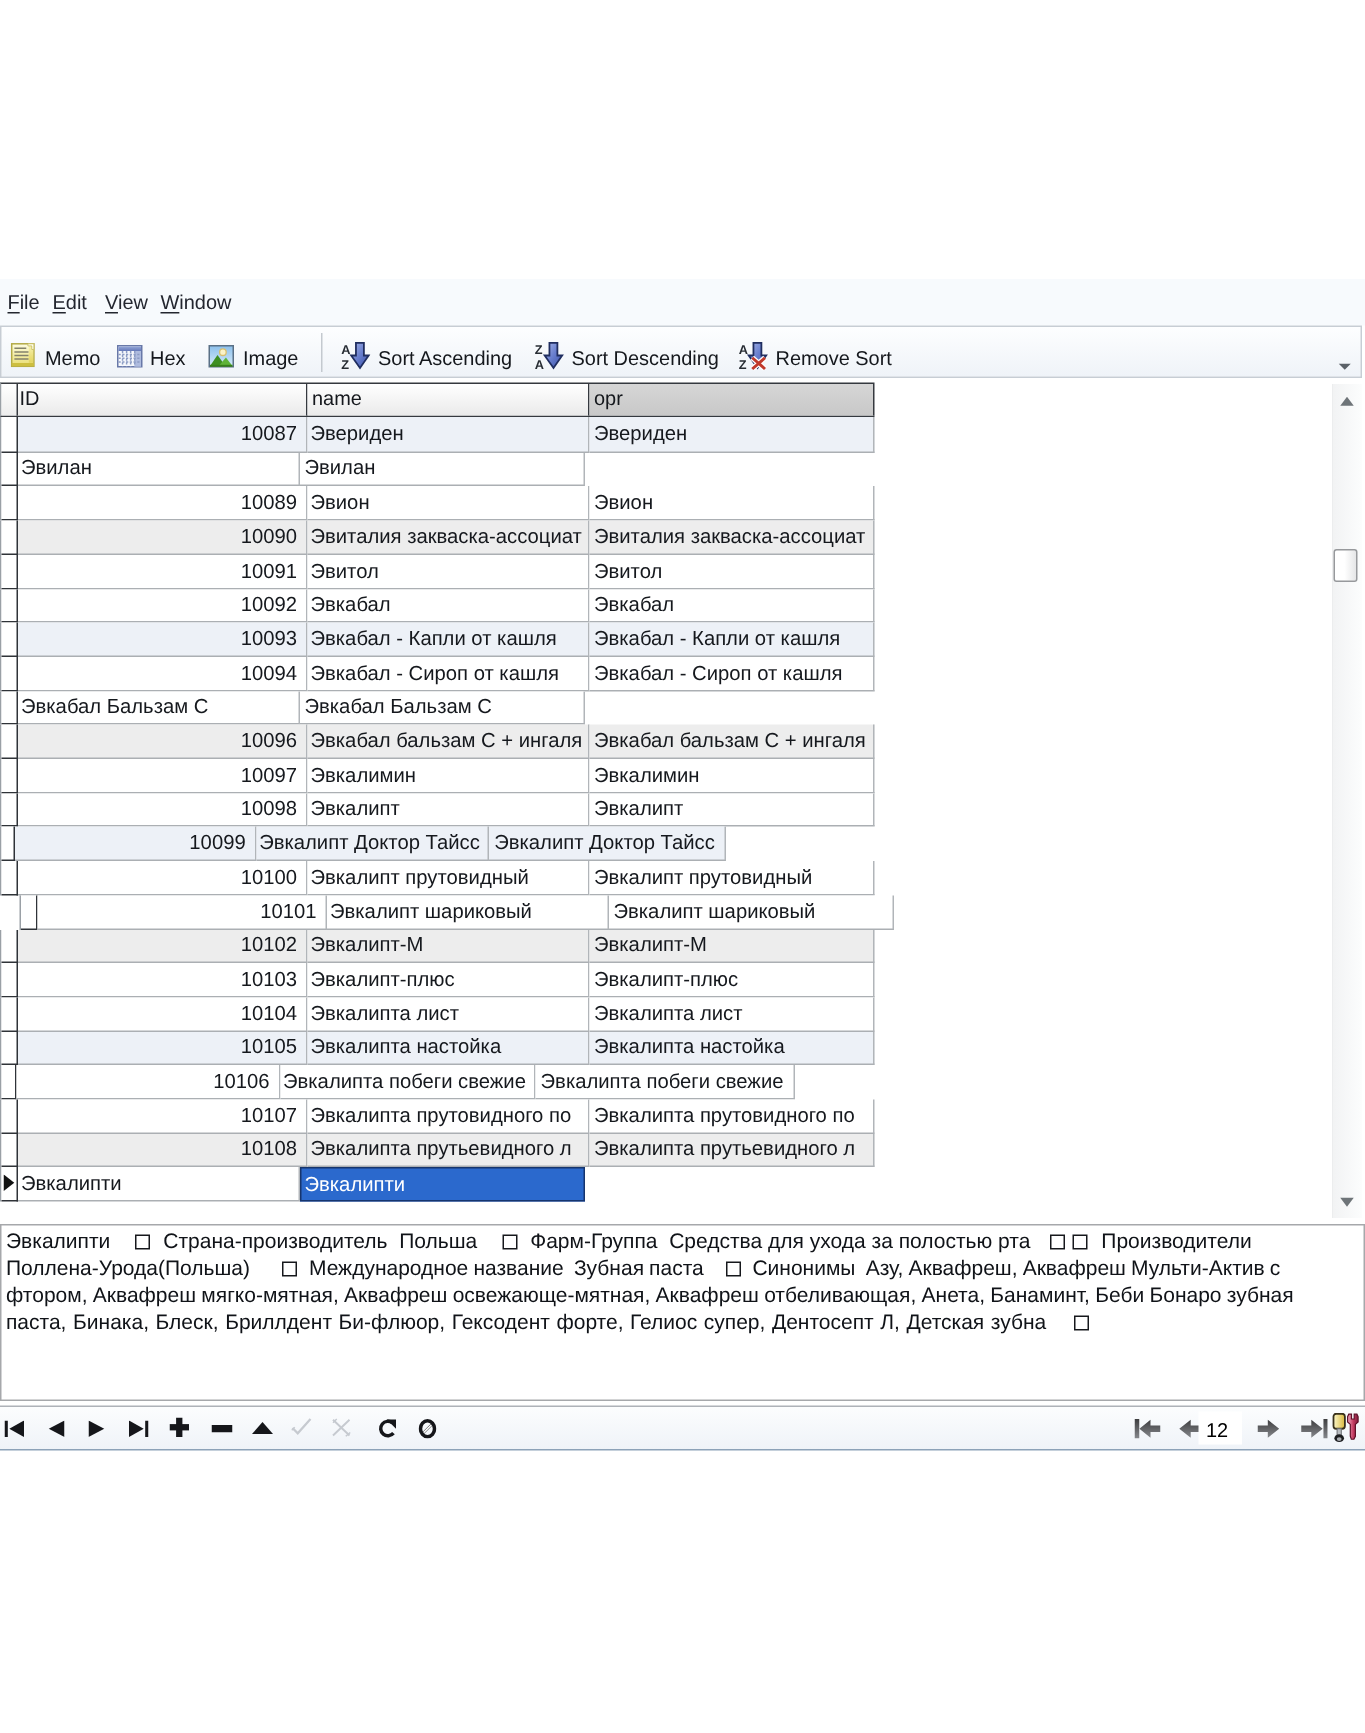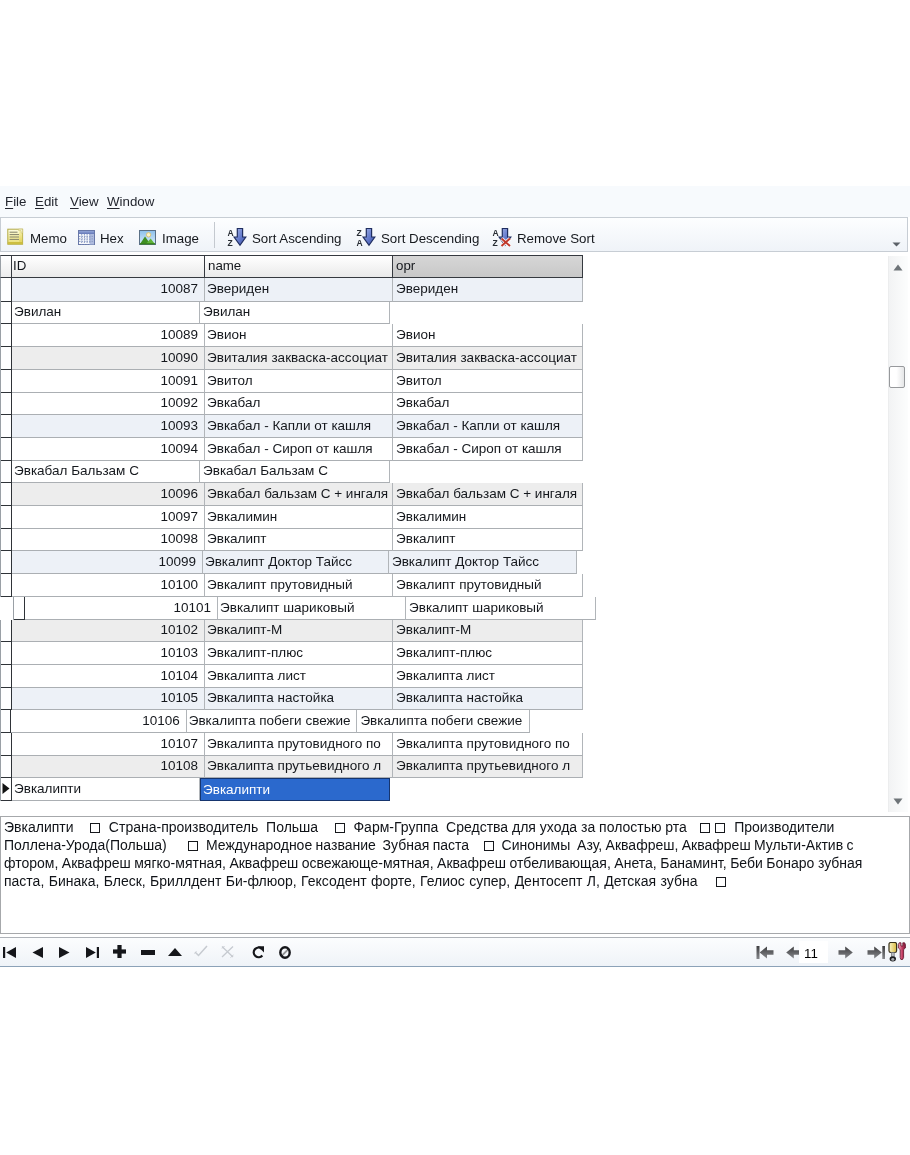--- a/index.html
+++ b/index.html
@@ -190,21 +190,21 @@
 <div style="width:193px;box-sizing:border-box;border-right:1px solid #B1B5B9;border-bottom:1px solid #ABAFB3;background:#FFFFFF;text-align:right;padding-right:6px;line-height:21px;">10097</div>
 <div style="width:188px;box-sizing:border-box;border-right:1px solid #B1B5B9;border-bottom:1px solid #ABAFB3;background:#FFFFFF;padding-left:2px;line-height:21px;overflow:hidden;white-space:nowrap;">Эвкалимин</div>
 <div style="width:190px;box-sizing:border-box;border-right:1px solid #B1B5B9;border-bottom:1px solid #ABAFB3;background:#FFFFFF;padding-left:3px;line-height:21px;overflow:hidden;white-space:nowrap;">Эвкалимин</div>
 </div>
 <div class="abs" style="left:0;top:529px;width:583px;height:22px;box-sizing:border-box;border-left:1px solid #9AA0A6;display:flex;font-size:13.5px;color:#15181D;">
 <div style="width:11px;box-sizing:border-box;border-right:1px solid #2F3338;border-bottom:1px solid #2F3338;background:#FFFFFF;"></div>
 <div style="width:193px;box-sizing:border-box;border-right:1px solid #B1B5B9;border-bottom:1px solid #ABAFB3;background:#FFFFFF;text-align:right;padding-right:6px;line-height:20px;">10098</div>
 <div style="width:188px;box-sizing:border-box;border-right:1px solid #B1B5B9;border-bottom:1px solid #ABAFB3;background:#FFFFFF;padding-left:2px;line-height:20px;overflow:hidden;white-space:nowrap;">Эвкалипт</div>
 <div style="width:190px;box-sizing:border-box;border-right:1px solid #B1B5B9;border-bottom:1px solid #ABAFB3;background:#FFFFFF;padding-left:3px;line-height:20px;overflow:hidden;white-space:nowrap;">Эвкалипт</div>
 </div>
-<div class="abs" style="left:0;top:551px;width:577px;height:23px;box-sizing:border-box;border-left:1px solid #9AA0A6;display:flex;font-size:13.5px;color:#15181D;">
+<div class="abs" style="left:0;top:551px;width:484px;height:23px;box-sizing:border-box;border-left:1px solid #9AA0A6;display:flex;font-size:13.5px;color:#15181D;">
 <div style="width:11px;box-sizing:border-box;border-right:1px solid #2F3338;border-bottom:1px solid #2F3338;background:#FFFFFF;"></div>
 <div style="width:193px;box-sizing:border-box;border-right:1px solid #B1B5B9;border-bottom:1px solid #ABAFB3;background:#EDF1F7;text-align:right;padding-right:6px;line-height:21px;">10099</div>
 <div style="width:188px;box-sizing:border-box;border-right:1px solid #B1B5B9;border-bottom:1px solid #ABAFB3;background:#EDF1F7;padding-left:2px;line-height:21px;overflow:hidden;white-space:nowrap;">Эвкалипт Доктор Тайсс</div>
 <div style="width:190px;box-sizing:border-box;border-right:1px solid #B1B5B9;border-bottom:1px solid #ABAFB3;background:#EDF1F7;padding-left:3px;line-height:21px;overflow:hidden;white-space:nowrap;">Эвкалипт Доктор Тайсс</div>
 </div>
 <div class="abs" style="left:0;top:574px;width:583px;height:23px;box-sizing:border-box;border-left:1px solid #9AA0A6;display:flex;font-size:13.5px;color:#15181D;">
 <div style="width:11px;box-sizing:border-box;border-right:1px solid #2F3338;border-bottom:1px solid #2F3338;background:#FFFFFF;"></div>
 <div style="width:193px;box-sizing:border-box;border-right:1px solid #B1B5B9;border-bottom:1px solid #ABAFB3;background:#FFFFFF;text-align:right;padding-right:6px;line-height:21px;">10100</div>
 <div style="width:188px;box-sizing:border-box;border-right:1px solid #B1B5B9;border-bottom:1px solid #ABAFB3;background:#FFFFFF;padding-left:2px;line-height:21px;overflow:hidden;white-space:nowrap;">Эвкалипт прутовидный</div>
 <div style="width:190px;box-sizing:border-box;border-right:1px solid #B1B5B9;border-bottom:1px solid #ABAFB3;background:#FFFFFF;padding-left:3px;line-height:21px;overflow:hidden;white-space:nowrap;">Эвкалипт прутовидный</div>
@@ -333,21 +333,21 @@
 <svg class="abs" style="left:783.5px;top:946px;" width="17" height="13" viewBox="0 0 17 13">
     <defs>
       <linearGradient id="agr2" x1="0" y1="0" x2="0" y2="1">
         <stop offset="0" stop-color="#3E3E40"></stop>
         <stop offset="1" stop-color="#86888C"></stop>
       </linearGradient>
     </defs>
     <path d="M16.5,4.3 L9.8,4.3 L9.8,0.5 L2.2,6.5 L9.8,12.5 L9.8,8.7 L16.5,8.7 Z" fill="url(#agr2)"></path>
   </svg>
 <div class="abs" style="left:799px;top:941px;width:29px;height:22px;background:#FFFFFF;"></div>
-<div class="txt" style="left:804px;top:946px;color:#000;">11</div>
+<div class="txt" style="left:804px;top:946px;color:#000;">12</div>
 <svg class="abs" style="left:837.5px;top:946px;" width="17" height="13" viewBox="0 0 17 13">
     <defs>
       <linearGradient id="agr3" x1="0" y1="0" x2="0" y2="1">
         <stop offset="0" stop-color="#3E3E40"></stop>
         <stop offset="1" stop-color="#86888C"></stop>
       </linearGradient>
     </defs>
     <path d="M0.5,4.3 L7.2,4.3 L7.2,0.5 L14.8,6.5 L7.2,12.5 L7.2,8.7 L0.5,8.7 Z" fill="url(#agr3)"></path>
   </svg>
 <svg class="abs" style="left:866.5px;top:946px;" width="18" height="13" viewBox="0 0 18 13">

